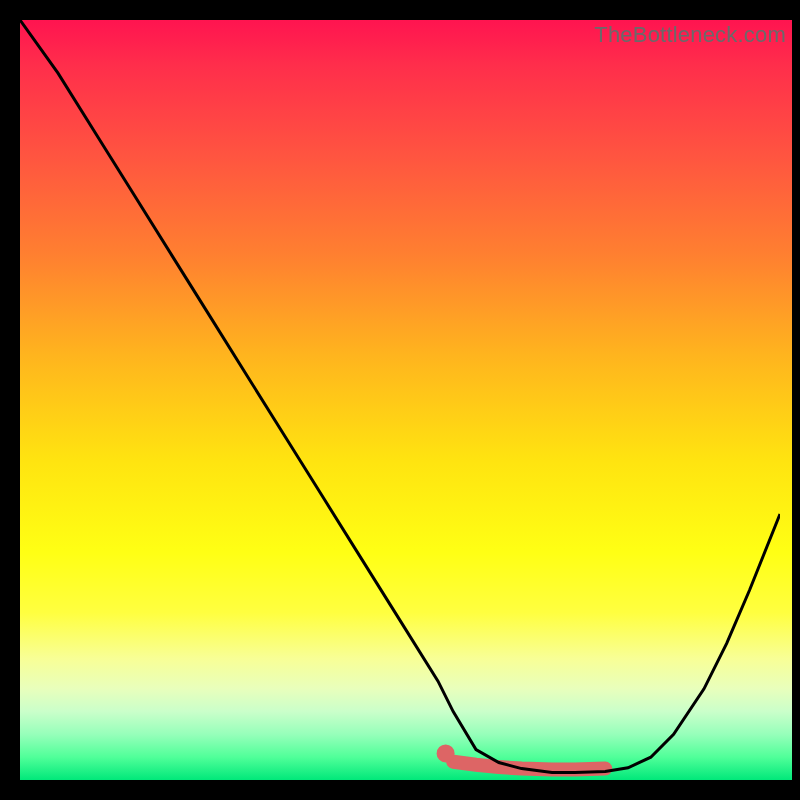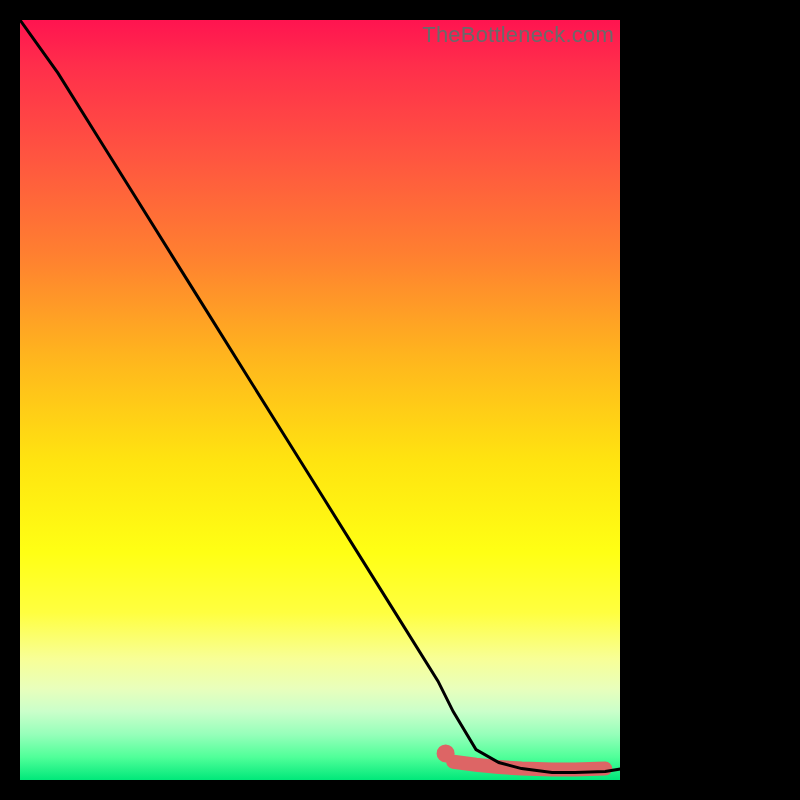--- a/index.html
+++ b/index.html
@@ -14,21 +14,21 @@
   .wrapper {
     position: relative;
     width: 800px;
     height: 800px;
     background: #000;
   }
   .plot {
     position: absolute;
     left: 20px;
     top: 20px;
-    width: 600px;
+    width: 772px;
     height: 760px;
     background: linear-gradient(to bottom,
       #ff1450 0%,
       #ff2e4b 6%,
       #ff5540 18%,
       #ff8030 31%,
       #ffb41e 44%,
       #ffe410 58%,
       #ffff14 70%,
       #ffff40 78%,

